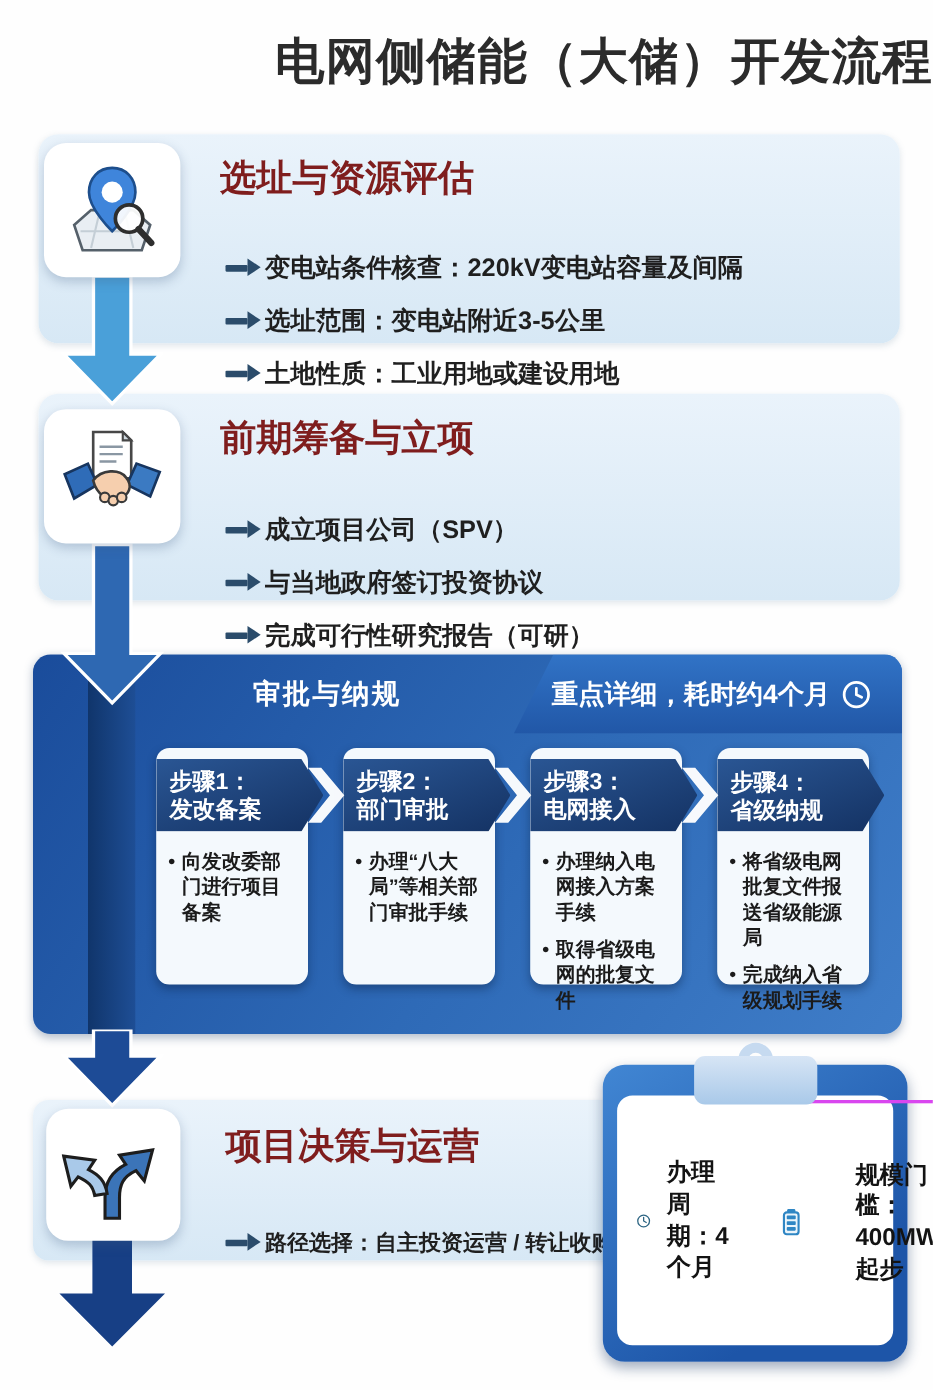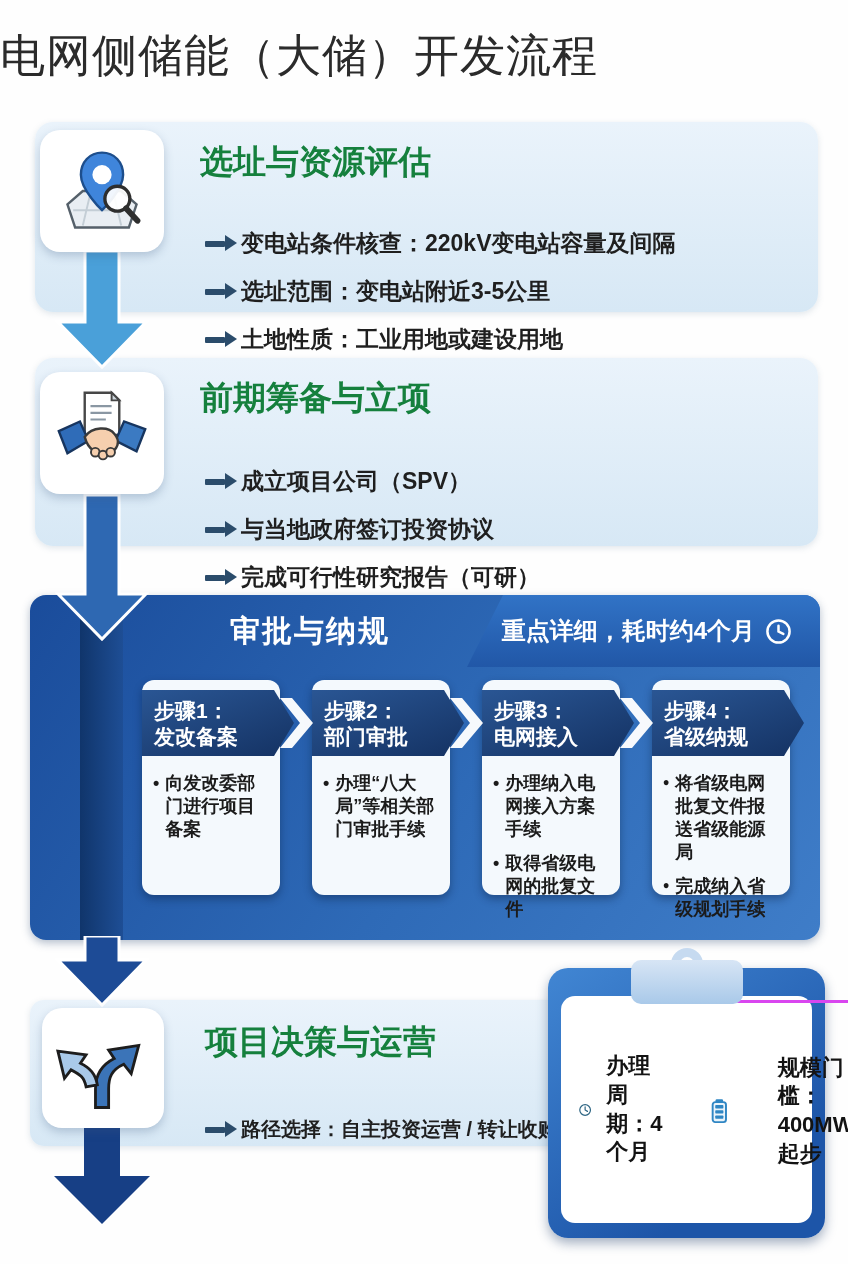--- a/index.html
+++ b/index.html
@@ -2,41 +2,41 @@
 <html><head>
 <meta charset="utf-8">
 <style>
   html,body{margin:0;padding:0;}
   body{
     width:848px;height:1264px;position:relative;overflow:hidden;
     background:#fefefe;
     font-family:"Liberation Sans","DejaVu Sans",sans-serif;
   }
   .page-title{
-    position:absolute;top:26px;left:0;width:100%;text-align:left;
-    font-size:45px;font-weight:400;color:#2b2b2b;letter-spacing:1px;
+    position:absolute;top:26px;left:0;width:100%;text-align:right;
+    font-size:45px;font-weight:700;color:#2b2b2b;letter-spacing:1px;
   }
   
   .stage-card{
     position:absolute;border-radius:18px;
     background:linear-gradient(180deg,#eaf3fb 0%,#d7e8f5 100%);
     box-shadow:0 2px 6px rgba(90,120,150,.18);
   }
   #card-s1{left:35px;top:122px;width:783px;height:190px;}
   #card-s2{left:35px;top:358px;width:783px;height:188px;}
   #card-s4{left:30px;top:1000px;width:788px;height:146px;border-radius:14px;}
   .icon-tile{
     position:absolute;background:#fff;border-radius:20px;z-index:5;
     box-shadow:0 4px 10px rgba(60,90,130,.28);
     display:flex;align-items:center;justify-content:center;
   }
   #tile-1{left:40px;top:130px;width:124px;height:122px;}
   #tile-2{left:40px;top:372px;width:124px;height:122px;}
   #tile-4{left:42px;top:1008px;width:122px;height:120px;}
-  .sec-title{position:absolute;font-size:33px;font-weight:900;color:#15803d;z-index:3;}
+  .sec-title{position:absolute;font-size:33px;font-weight:900;color:#7f1d1d;z-index:3;}
   #t-s1{left:200px;top:140px;}
   #t-s2{left:200px;top:376px;}
   #t-s4{left:205px;top:1020px;}
   .bullets{position:absolute;display:flex;flex-direction:column;gap:17px;z-index:3;margin-top:32px;}
   #b-s1{left:205px;top:196px;}
   #b-s2{left:205px;top:434px;}
   #b-s4{left:205px;top:1084px;}
   .bullet{display:flex;align-items:center;gap:16px;font-size:23px;font-weight:700;color:#1f1f1f;}
   #b-s4 .bullet{font-size:20px;}
   .arr{width:20px;height:6px;background:#2b4c6b;border-radius:1px;position:relative;flex:none;}
@@ -65,21 +65,21 @@
     border-radius:16px 16px 0 0;overflow:hidden;z-index:2;
     background:linear-gradient(90deg,#0c2c5e 0%,#1a4astrong 0%,#1d4d99 100%);
   }
   #panel-header-right{
     position:absolute;right:0;top:0;width:375px;height:100%;
     background:linear-gradient(180deg,#3173c6,#2157a7);
     clip-path:polygon(58px 0,100% 0,100% 100%,22px 100%);
   }
   #panel-title{
     position:absolute;left:200px;top:0;line-height:72px;
-    font-size:30px;font-weight:900;color:#fff;letter-spacing:2px;z-index:3;
+    font-size:25px;font-weight:900;color:#fff;letter-spacing:2px;z-index:3;
   }
   #panel-badge{
     position:absolute;right:28px;top:0;height:72px;z-index:3;
     display:flex;align-items:center;gap:10px;
     font-size:24px;font-weight:900;color:#fff;
   }
   
   .step{
     position:absolute;top:85px;width:138px;height:215px;z-index:3;
     background:#f4f9fd;border-radius:12px;

